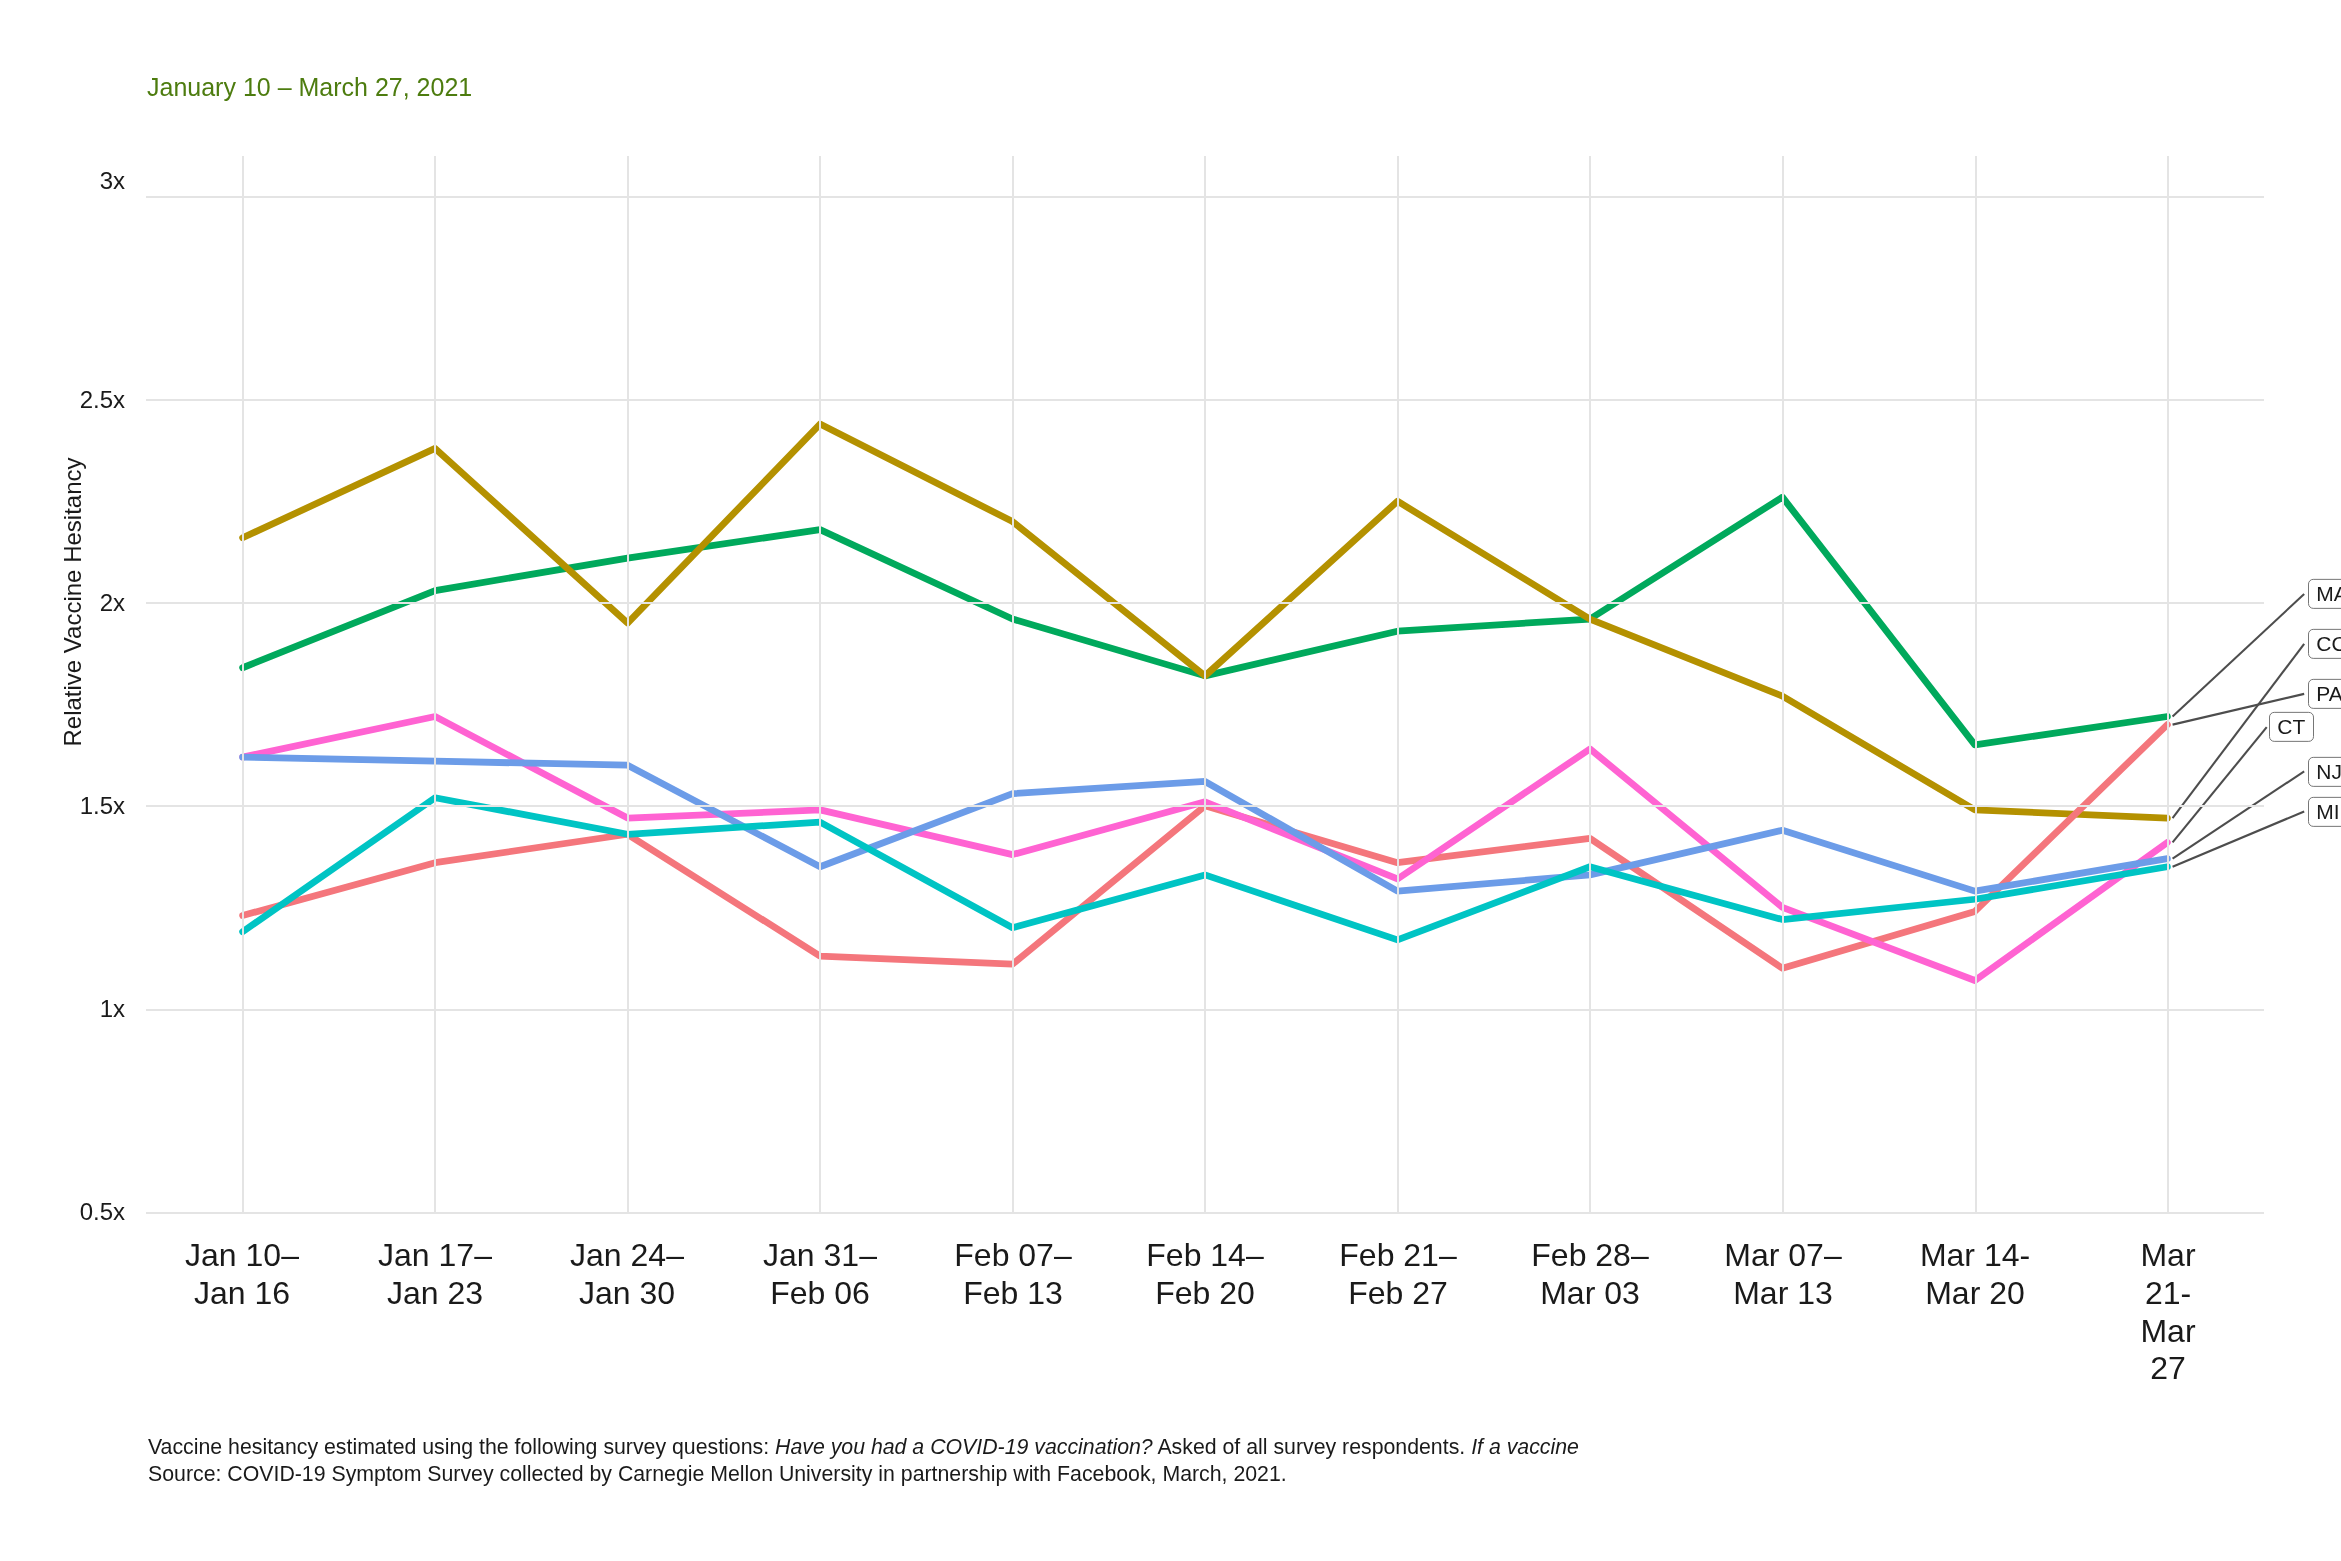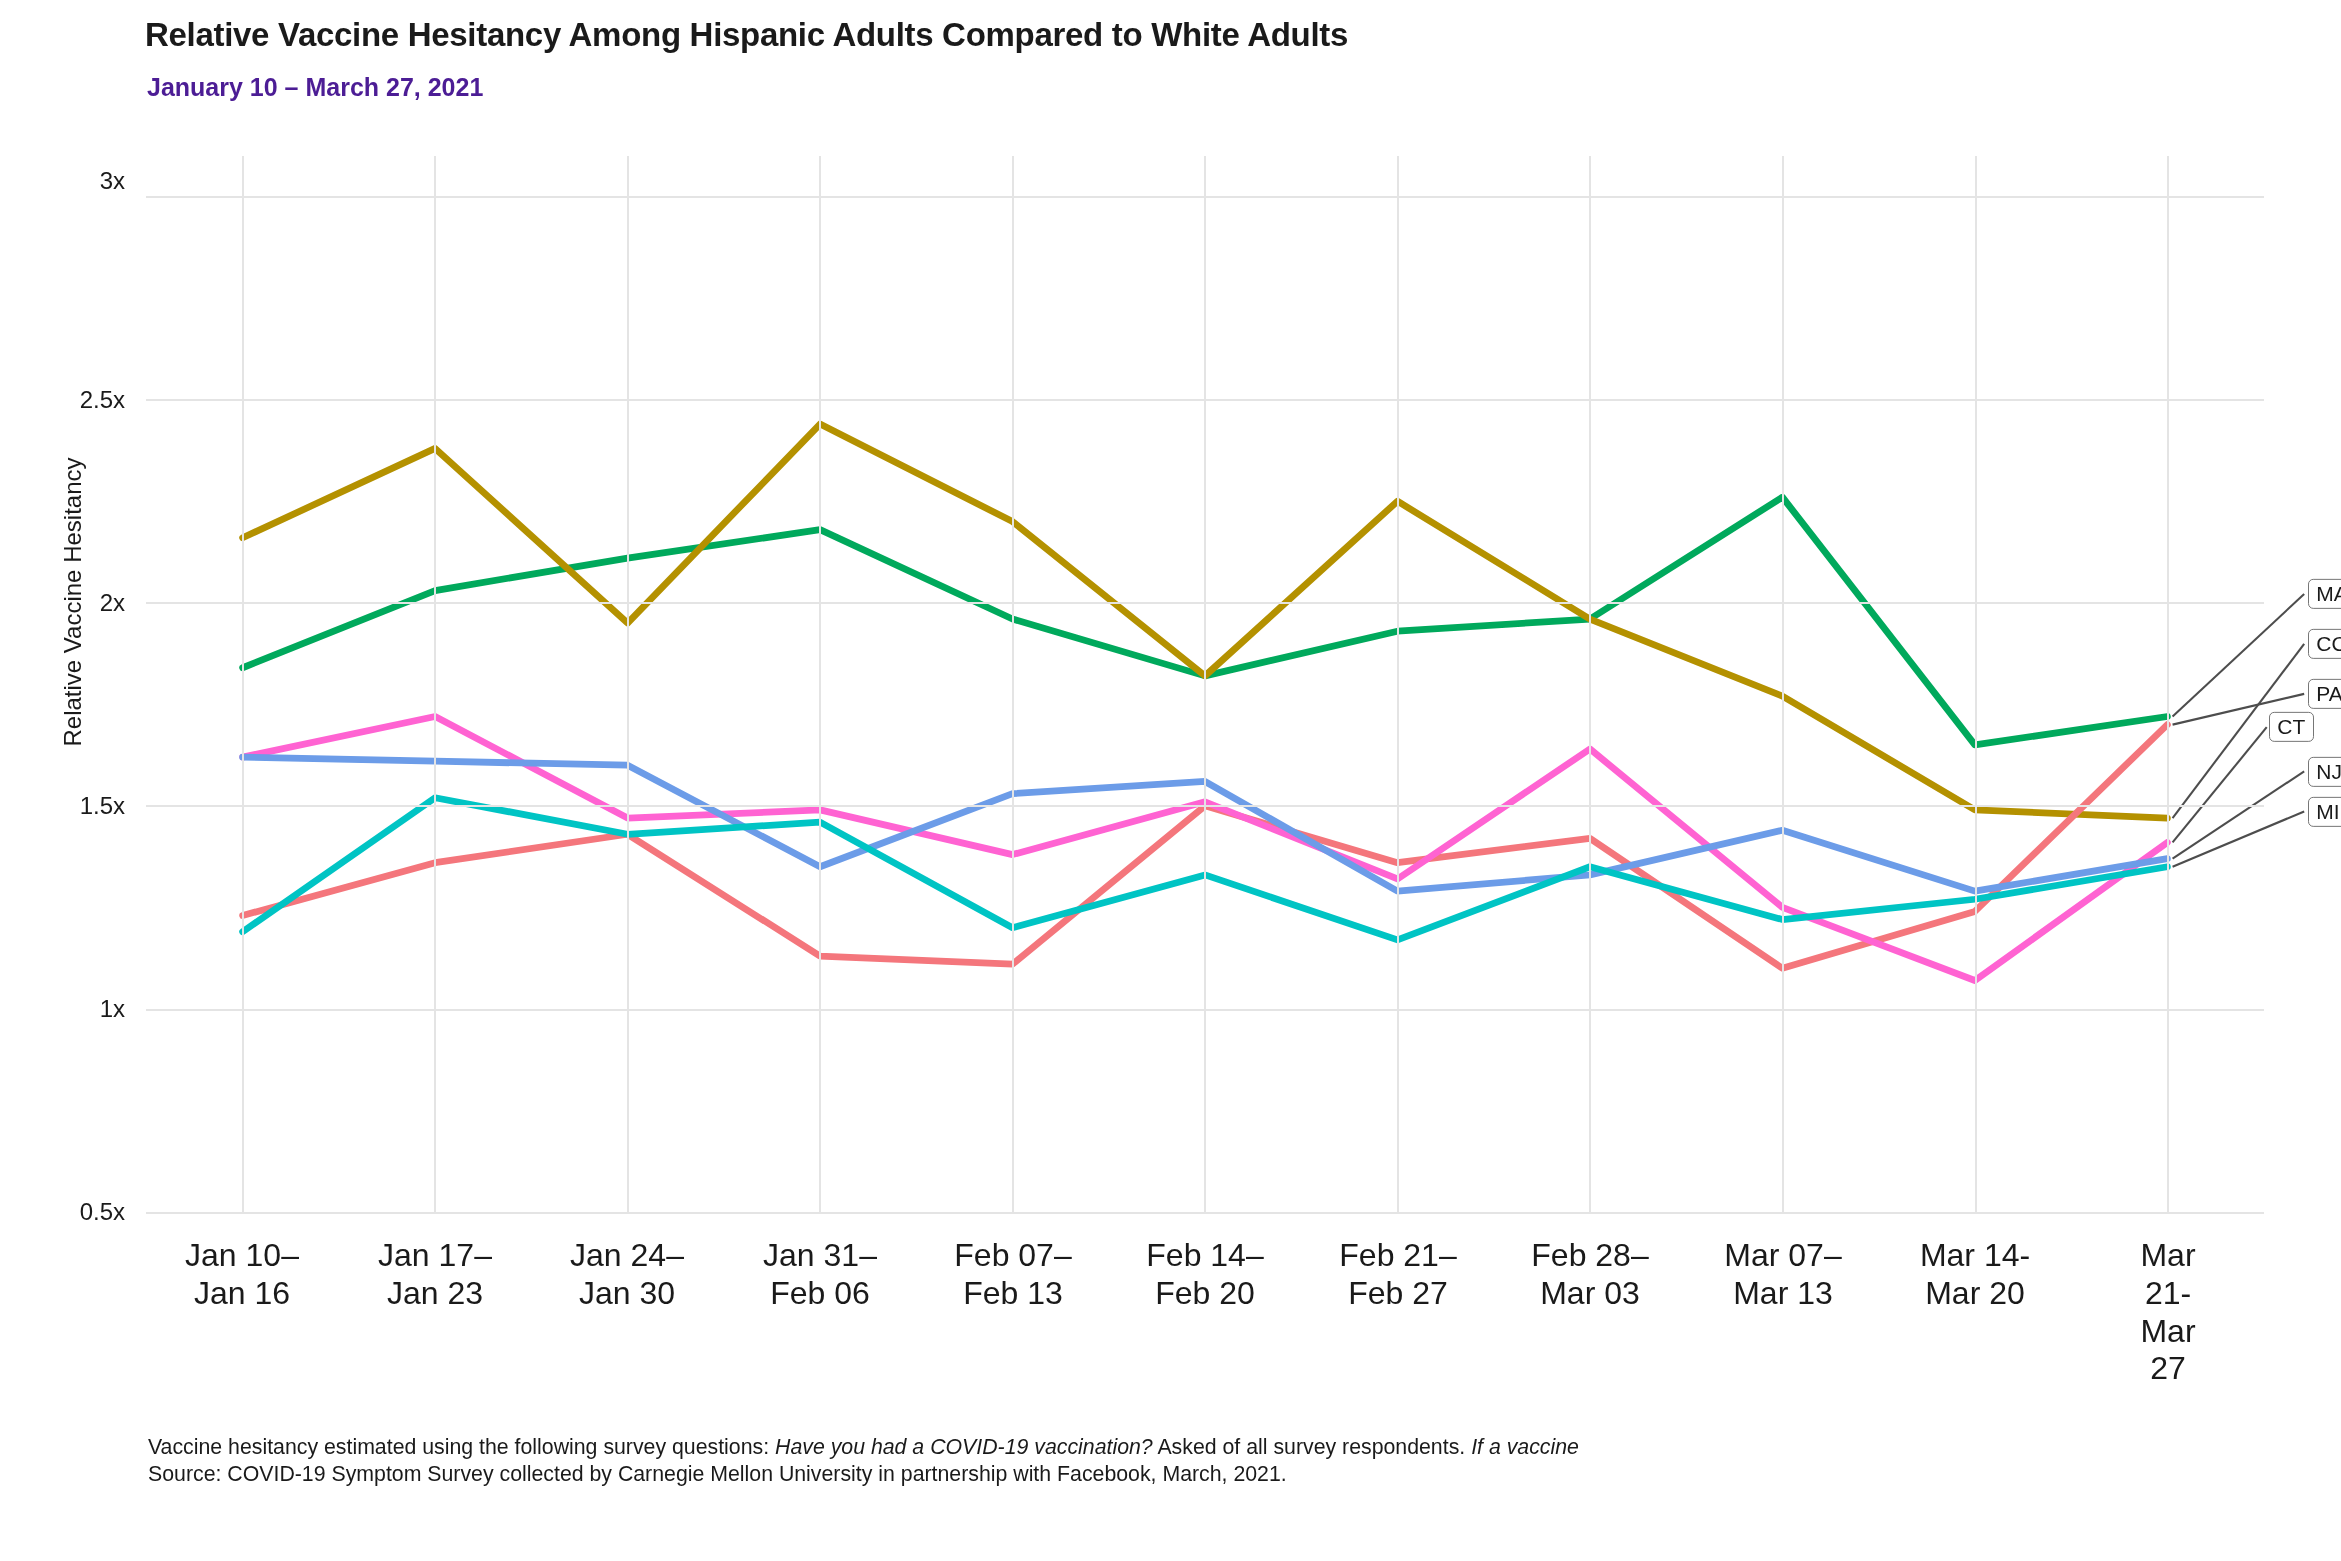--- a/index.html
+++ b/index.html
@@ -26,22 +26,22 @@
     font-size: 33px;
     font-weight: bold;
     letter-spacing: -0.3px;
     white-space: nowrap;
   }
   .subtitle {
     position: absolute;
     left: 147px;
     top: 73px;
     font-size: 25px;
-    font-weight: bold;
-    color: #4c1d95;
+    font-weight: normal;
+    color: #4d7c0f;
     white-space: nowrap;
   }
   .ylabel {
     position: absolute;
     left: -109px;
     top: 588px;
     width: 364px;
     text-align: center;
     transform: rotate(-90deg);
     font-size: 24px;
@@ -113,21 +113,20 @@
     color: #1a1a1a;
   }
   .footnote i { font-style: italic; }
   .footnote .line3 { }
 </style>
 </head>
 <body>
 
 <div class="page">
 
-  <div class="title">Relative Vaccine Hesitancy Among Hispanic Adults Compared to White Adults</div>
   <div class="subtitle">January 10 – March 27, 2021</div>
   <div class="ylabel">Relative Vaccine Hesitancy</div>
 
   <div class="plot" id="plot">
     <svg class="lines" id="lines" width="2118" height="1056" viewBox="0 0 4070 2030">
         <polyline points="185,983.7692307692307 555,835.4230769230771 925,772.9615384615386 1295,718.3076923076922 1665,890.0769230769231 2035,999.3846153846155 2405,913.5000000000002 2775,890.0769230769231 3145,655.846153846154 3515,1132.1153846153848 3885,1077.4615384615386" fill="none" stroke="#00a95c" stroke-width="13" stroke-linejoin="round" stroke-linecap="round"></polyline>
         <polyline points="185,733.9230769230769 555,562.1538461538462 925,897.8846153846152 1295,515.3076923076926 1665,702.6923076923076 2035,999.3846153846155 2405,663.6538461538462 2775,890.0769230769231 3145,1038.423076923077 3515,1257.0384615384614 3885,1272.6538461538462" fill="none" stroke="#b49100" stroke-width="13" stroke-linejoin="round" stroke-linecap="round"></polyline>
         <polyline points="185,1460.0384615384614 555,1358.5384615384614 925,1303.8846153846155 1295,1538.1153846153848 1665,1553.730769230769 2035,1249.2307692307693 2405,1358.5384615384614 2775,1311.6923076923076 3145,1561.5384615384614 3515,1452.2307692307693 3885,1093.076923076923" fill="none" stroke="#f4767c" stroke-width="13" stroke-linejoin="round" stroke-linecap="round"></polyline>
         <polyline points="185,1155.5384615384614 555,1077.4615384615386 925,1272.6538461538462 1295,1257.0384615384614 1665,1342.9230769230771 2035,1241.423076923077 2405,1389.769230769231 2775,1139.9230769230771 3145,1444.4230769230771 3515,1584.9615384615383 3885,1319.5" fill="none" stroke="#ff63d2" stroke-width="13" stroke-linejoin="round" stroke-linecap="round"></polyline>
         <polyline points="185,1155.5384615384614 555,1163.3461538461538 925,1171.1538461538462 1295,1366.3461538461538 1665,1225.8076923076924 2035,1202.3846153846152 2405,1413.1923076923076 2775,1381.9615384615386 3145,1296.076923076923 3515,1413.1923076923076 3885,1350.730769230769" fill="none" stroke="#6c9ce8" stroke-width="13" stroke-linejoin="round" stroke-linecap="round"></polyline>

